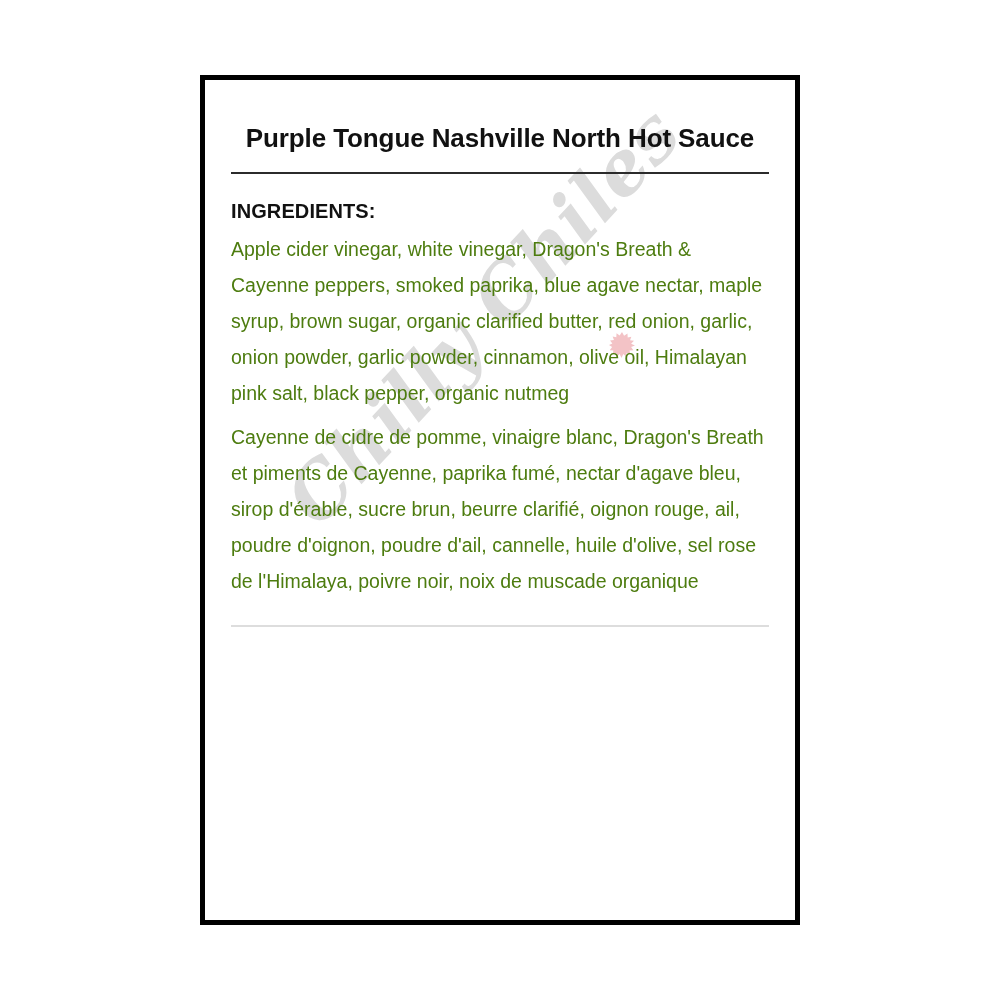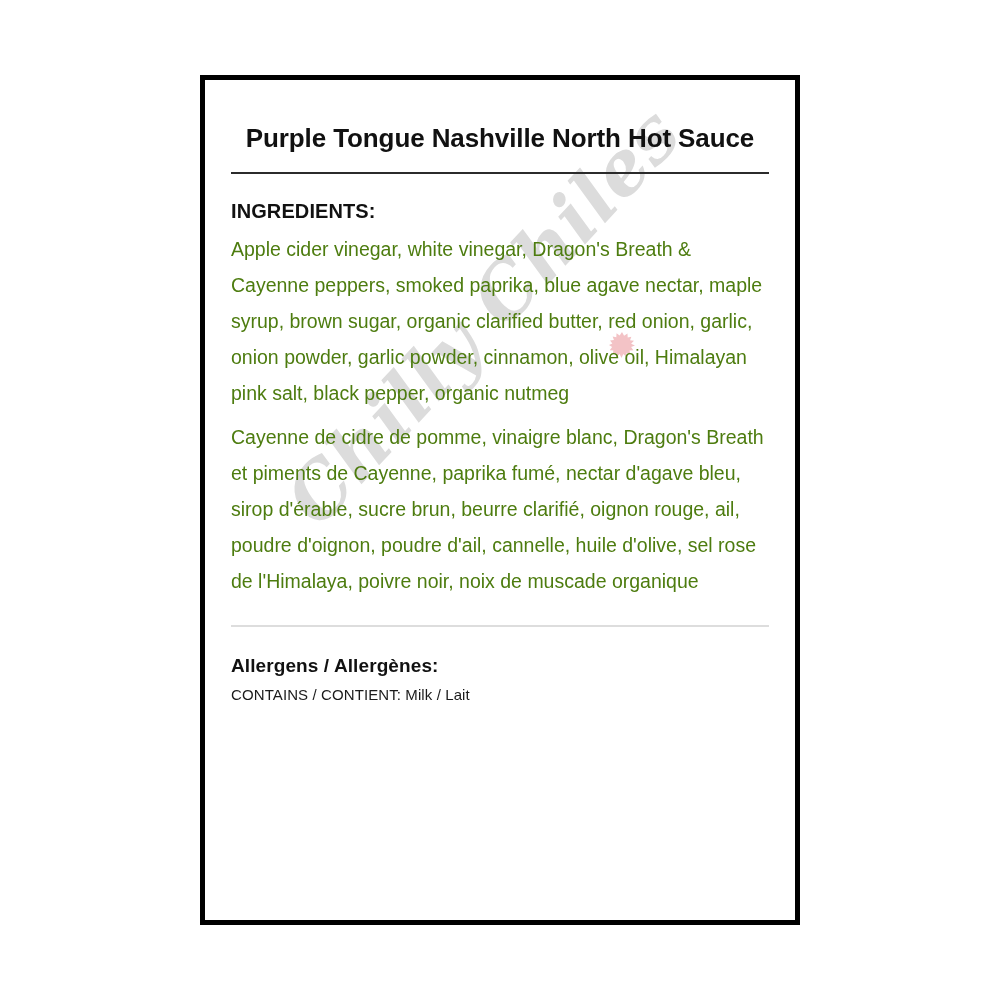--- a/index.html
+++ b/index.html
@@ -165,20 +165,16 @@
         <div class="section-heading">INGREDIENTS:</div>
         <div class="section-body">Apple cider vinegar, white vinegar, Dragon's Breath &amp; Cayenne peppers, smoked paprika, blue agave nectar, maple syrup, brown sugar, organic clarified butter, red onion, garlic, onion powder, garlic powder, cinnamon, olive oil, Himalayan pink salt, black pepper, organic nutmeg</div>
       </div>
 
       <div class="section">
         <div class="section-body">Cayenne de cidre de pomme, vinaigre blanc, Dragon's Breath et piments de Cayenne, paprika fumé, nectar d'agave bleu, sirop d'érable, sucre brun, beurre clarifié, oignon rouge, ail, poudre d'oignon, poudre d'ail, cannelle, huile d'olive, sel rose de l'Himalaya, poivre noir, noix de muscade organique</div>
       </div>
 
       <div class="allergen-rule"></div>
 
-      <div class="section">
-        <div class="allergen-heading">Allergens / Allergènes:</div>
-        <div class="allergen-body">CONTAINS / CONTIENT: Milk / Lait</div>
-      </div>
 
     </div>
   </div>
 </div>
 
 </body></html>

